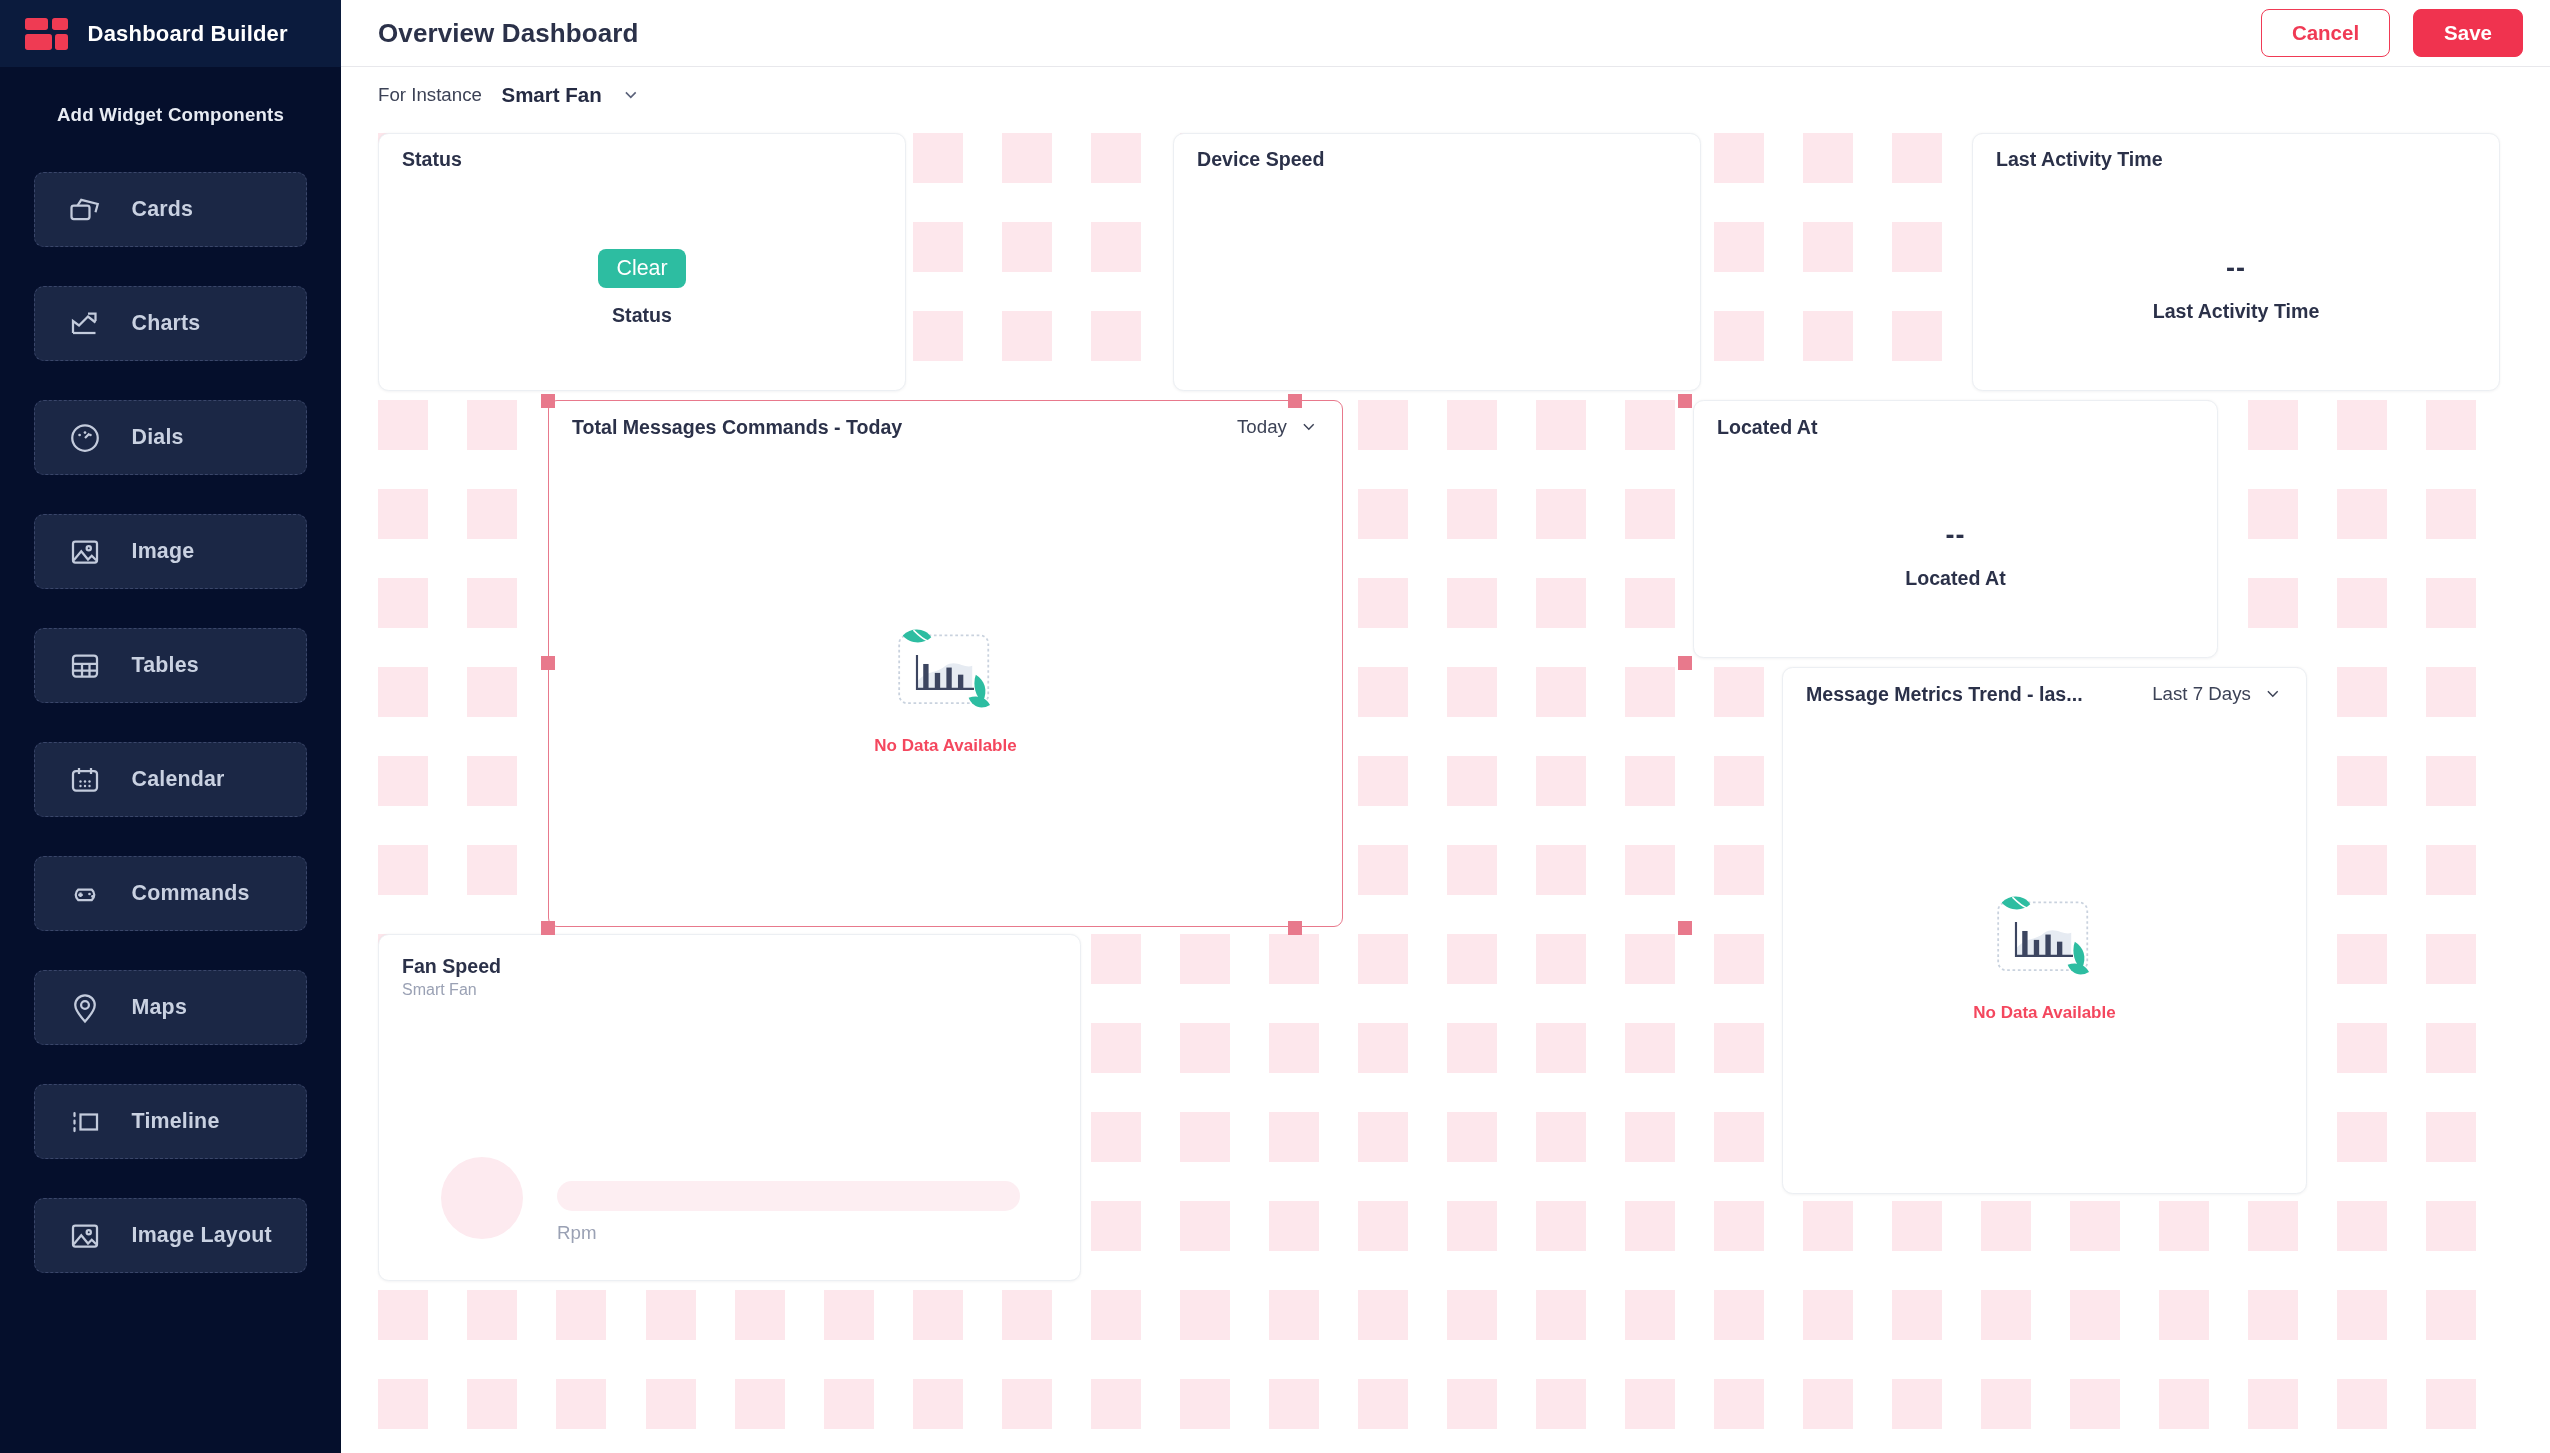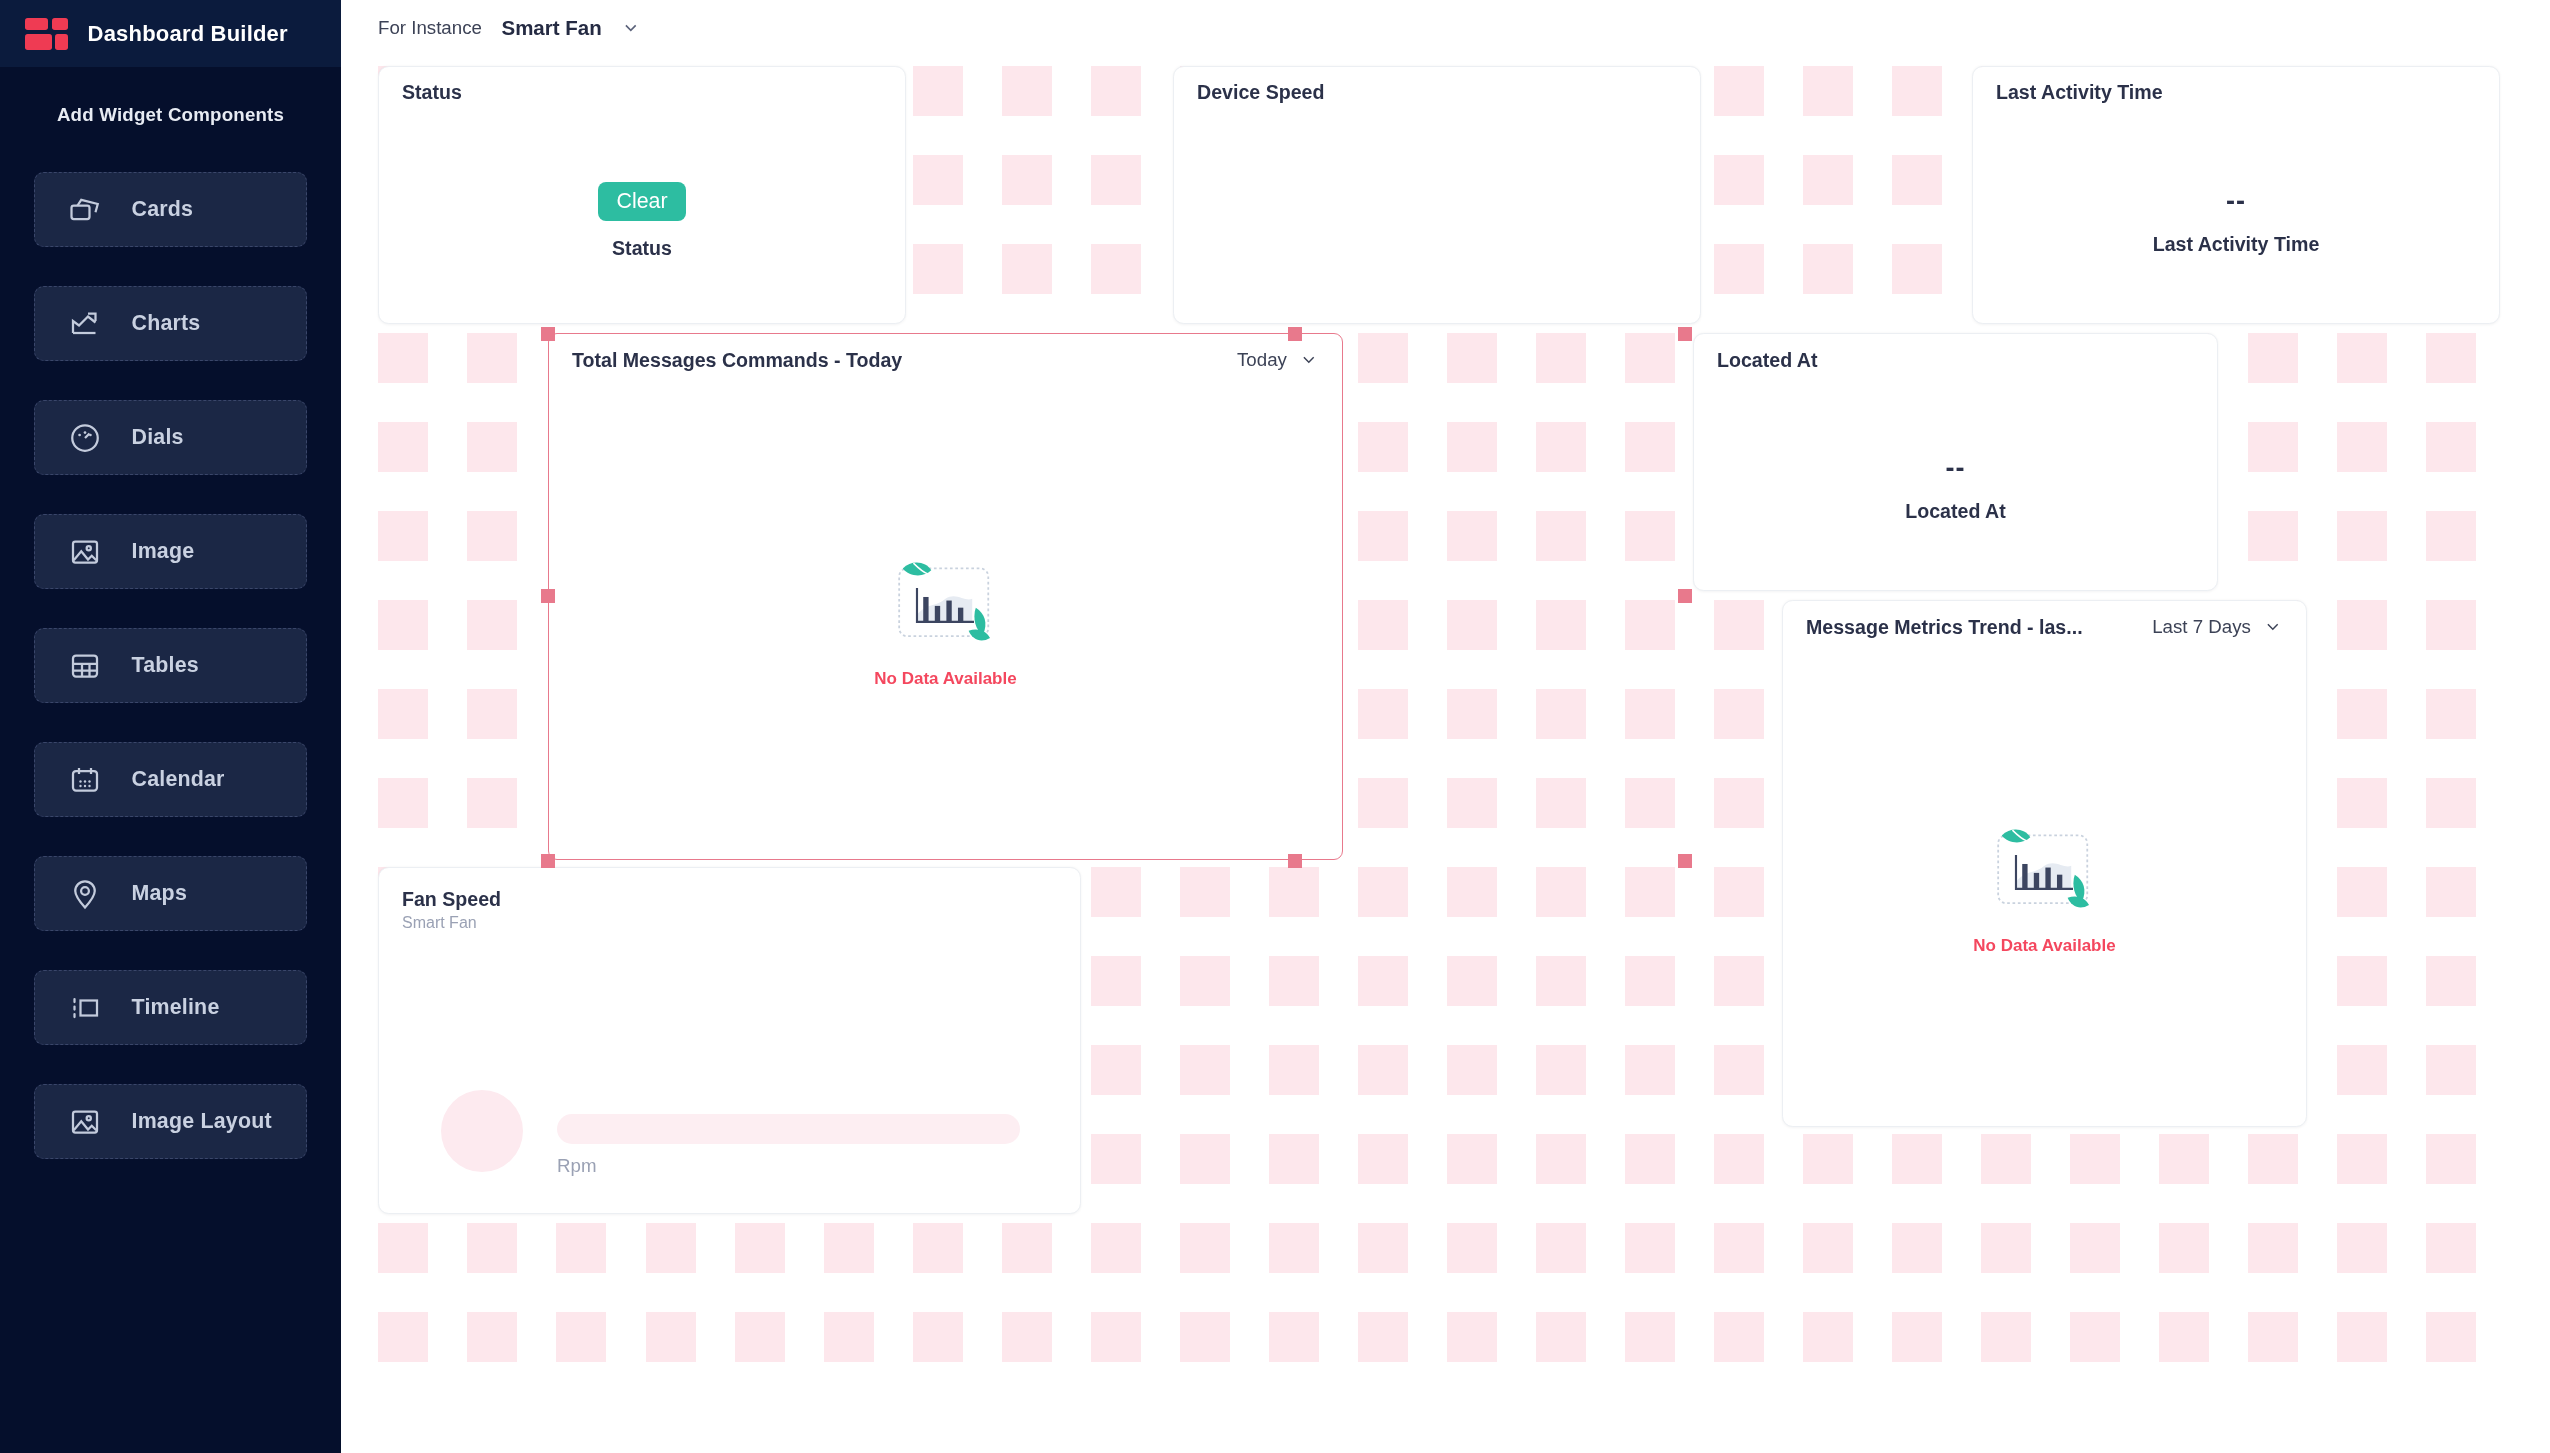--- a/index.html
+++ b/index.html
@@ -240,20 +240,31 @@
               <circle cx="12" cy="13" r=".8" fill="currentColor" stroke="none"></circle>
               <circle cx="15" cy="13" r=".8" fill="currentColor" stroke="none"></circle>
               <circle cx="9" cy="16" r=".8" fill="currentColor" stroke="none"></circle>
               <circle cx="12" cy="16" r=".8" fill="currentColor" stroke="none"></circle>
               <circle cx="15" cy="16" r=".8" fill="currentColor" stroke="none"></circle>
             </svg>
           </span>
         <span class="wi-label">Calendar</span>
       </div>
 
+      <div class="widget-item">
+        <span class="wi-icon">
+            <svg viewBox="0 0 24 24" fill="none" stroke="currentColor" stroke-width="1.5">
+              <path d="M7.5 9 h9 a4.5 4.5 0 0 1 0 7 h-9 a4.5 4.5 0 0 1 0 -7 z"></path>
+              <path d="M9 11 v3 M7.5 12.5 h3"></path>
+              <circle cx="15" cy="12" r=".9" fill="currentColor" stroke="none"></circle>
+              <circle cx="17" cy="13.6" r=".9" fill="currentColor" stroke="none"></circle>
+            </svg>
+          </span>
+        <span class="wi-label">Commands</span>
+      </div>
 
       <div class="widget-item">
         <span class="wi-icon">
             <svg viewBox="0 0 24 24" fill="none" stroke="currentColor" stroke-width="1.5">
               <path d="M12 21 c4.5-5 6.5-8 6.5-11 A6.5 6.5 0 0 0 5.5 10 c0 3 2 6 6.5 11 z"></path>
               <circle cx="12" cy="10" r="2.6"></circle>
             </svg>
           </span>
         <span class="wi-label">Maps</span>
       </div>
@@ -277,20 +288,27 @@
             </svg>
           </span>
         <span class="wi-label">Image Layout</span>
       </div>
 
     </div>
   </aside>
 
   <section class="main">
 
+    <div class="topbar">
+      <div class="page-title">Overview Dashboard</div>
+      <div class="topbar-actions">
+        <button class="btn btn-cancel">Cancel</button>
+        <button class="btn btn-save">Save</button>
+      </div>
+    </div>
 
     <div class="instancebar">
       <span class="instance-label">For Instance</span>
       <span class="instance-value">Smart Fan</span>
       <span class="chev">
           <svg viewBox="0 0 24 24" fill="none" stroke="currentColor" stroke-width="2">
             <path d="M6 9 l6 6 l6 -6"></path>
           </svg>
         </span>
     </div>

